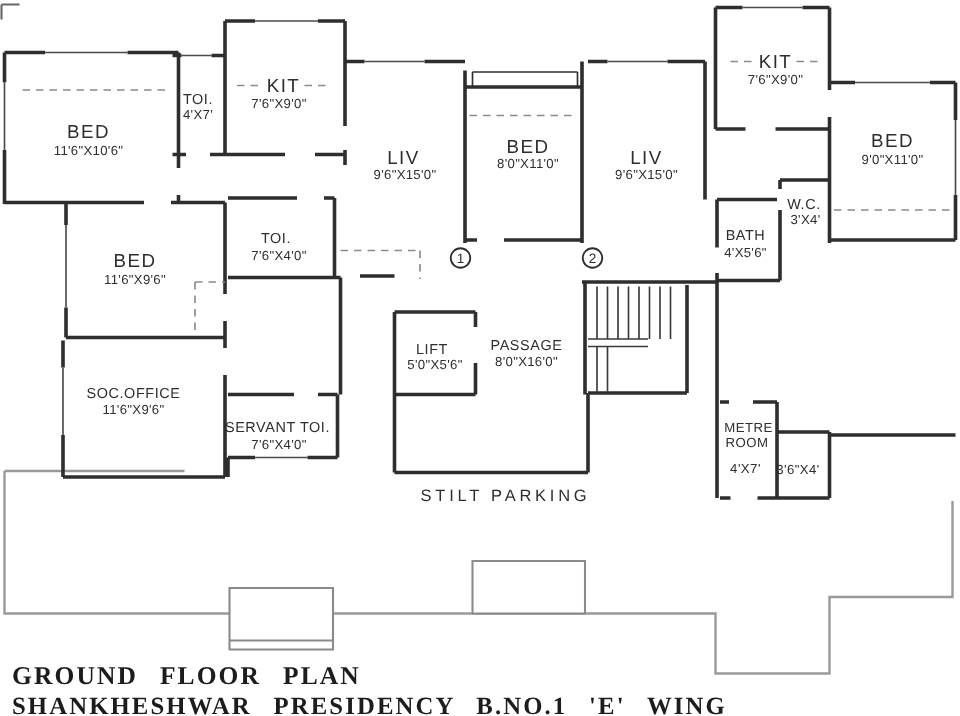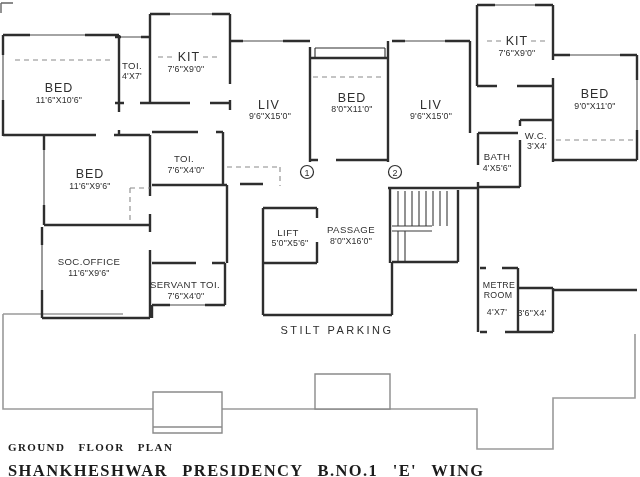--- a/index.html
+++ b/index.html
@@ -15,21 +15,21 @@
   .xs{font-size:8.8px;letter-spacing:0.3px;}
   .rd{font-size:8.8px;letter-spacing:0.2px;}
   .mk{font-size:9px;}
   .stilt{font-size:11px;letter-spacing:2.5px;}
   
   .footer-line{
     position:absolute;left:8px;color:#1c1c1c;
     font-family:"Liberation Serif",serif;font-weight:600;
     letter-spacing:1.4px;word-spacing:9px;white-space:nowrap;
   }
-  .footer-line.l1{top:441px;font-size:11px;}
+  .footer-line.l1{top:441px;font-size:17px;}
   .footer-line.l2{top:461px;font-size:16.5px;}
   .site-link{
     position:absolute;right:3px;top:452px;color:#aa2222;
     font-size:12.5px;font-weight:700;letter-spacing:0.2px;white-space:nowrap;
   }
 </style>
 </head>
 <body>
 
 <div class="stage">

